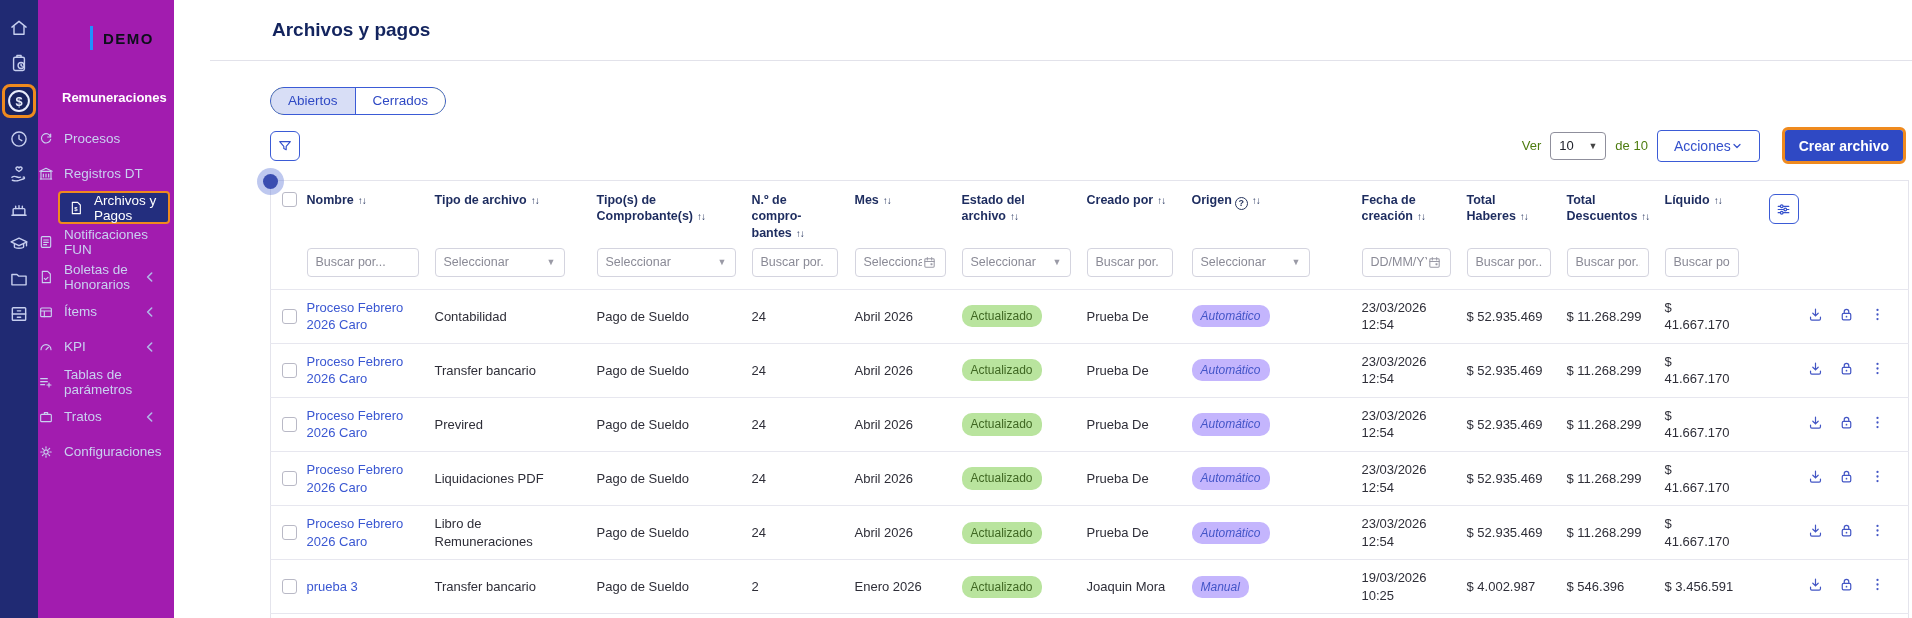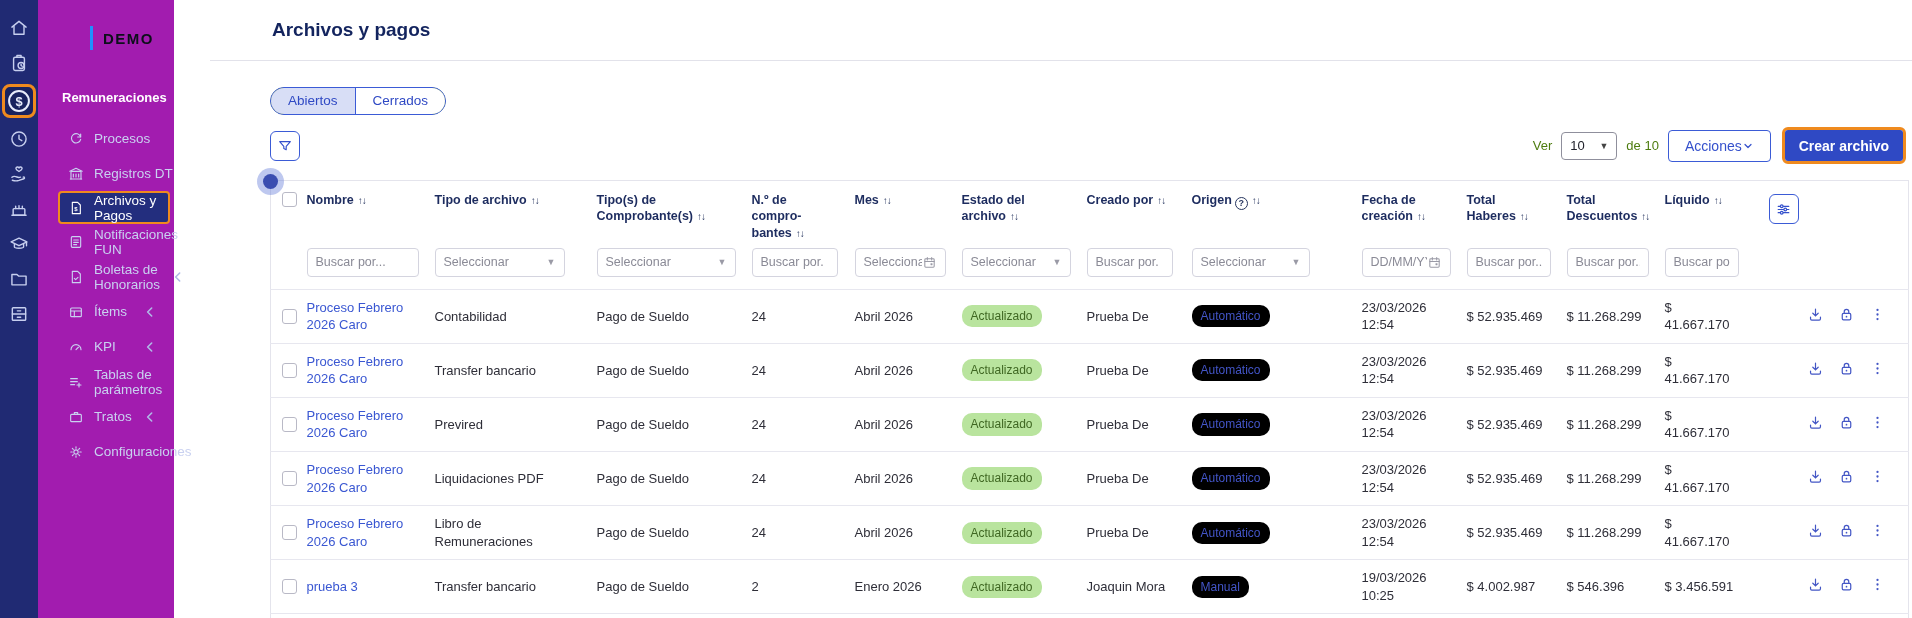--- a/index.html
+++ b/index.html
@@ -10,21 +10,21 @@
   .sidebar { display:flex; width:210px; flex:0 0 210px; height:618px; }
   .rail { width:38px; background:#202A73; display:flex; flex-direction:column; align-items:center; padding-top:18px; gap:15px; }
   .rail-slot { width:20px; height:20px; color:#C7CFEF; display:flex; align-items:center; justify-content:center; flex:0 0 auto; }
   .rail-slot.active { width:34px; height:34px; border:3px solid #EF8A1E; border-radius:8px; background:#19235F; color:#E8ECFB; margin:-4px 0; }
   .panel { width:136px; background:#a21caf; color:#C9D1F0; display:flex; flex-direction:column; }
   .logo-row { display:flex; align-items:center; margin:26px 0 40px 52px; }
   .logo-bar { width:3px; height:24px; background:#1E90FF; margin-right:10px; }
   .logo-text { color:#0C0F1A; font-weight:800; font-size:15px; letter-spacing:1.5px; }
   .section-label { color:#FFFFFF; font-weight:bold; font-size:13px; margin:0 0 16px 24px; }
   .nav { display:flex; flex-direction:column; }
-  .nav-item { display:flex; align-items:center; gap:10px; height:35px; padding-left:30px; font-size:13.5px; cursor:default; }
+  .nav-item { display:flex; align-items:center; gap:10px; height:35px; font-size:13.5px; cursor:default; }
   .nav-item .icn { width:16px; height:16px; flex:0 0 auto; }
   .nav-item.active { margin:0 4px 0 20px; padding:0 8px; height:33px; border:2px solid #EF8A1E; border-radius:4px; background:#232E7E; color:#FFFFFF; }
   .nav-chev { width:12px; height:12px; margin-left:auto; margin-right:16px; color:#AFB9E6; }
 
   
   .main { flex:1; display:flex; flex-direction:column; background:#fff; min-width:0; }
   .title-bar { height:61px; flex:0 0 61px; display:flex; align-items:center; padding-left:62px; border-bottom:1px solid #E2E2EA; }
   .page-title { font-size:19px; font-weight:600; color:#13245E; }
   .content { position:relative; padding:26px 6px 0 60px; }
 
@@ -36,21 +36,21 @@
 
   .controls-row { display:flex; align-items:center; margin-bottom:16px; }
   .filter-btn { width:30px; height:30px; border:1px solid #3B5BD6; border-radius:6px; background:#fff; color:#3450CC; display:flex; align-items:center; justify-content:center; }
   .filter-btn .icn { width:16px; height:16px; }
   .right-cluster { margin-left:auto; display:flex; align-items:center; gap:9px; }
   .plain-label { font-size:13px; color:#4d7c0f; }
   .page-size { width:56px; height:28px; border:1px solid #8F8F9C; border-radius:4px; background:#fff; display:flex; align-items:center; justify-content:space-between; padding:0 8px; color:#20222B; }
   .page-size .car { font-size:9px; color:#444; }
   .btn-outline { height:32px; padding:0 16px; border:1.5px solid #3B5BD6; border-radius:4px; background:#fff; color:#3450CC; font-size:14px; display:flex; align-items:center; }
   .btn-outline .icn { width:12px; height:12px; }
-  .create-wrap { border:3px solid #EF8A1E; border-radius:6px; margin-left:2px; }
+  .create-wrap { border:3px solid #EF8A1E; border-radius:6px; margin-left:13px; }
   .btn-primary { height:31px; padding:0 14px; background:#2F49C4; border:none; border-radius:3px; color:#fff; font-size:14px; font-weight:600; display:flex; align-items:center; }
 
   
   .table-wrap { position:relative; }
   .beacon { position:absolute; left:-13px; top:-12px; width:27px; height:27px; border-radius:50%; background:rgba(110,132,219,0.45); }
   .beacon::after { content:''; position:absolute; inset:6px; border-radius:50%; background:#3A4DB0; }
 
   table { border-collapse:collapse; table-layout:fixed; width:1638px; background:#fff; border:1px solid #E4E4EC; }
   th { text-align:left; vertical-align:top; padding:11px 8px 2px; font-size:12.5px; font-weight:bold; color:#1D2C5F; line-height:1.3; }
   .sort { font-size:10px; color:#26355F; letter-spacing:-1px; margin-left:4px; white-space:nowrap; }
@@ -65,21 +65,21 @@
   .settings-btn { width:30px; height:30px; border:1px solid #3B5BD6; border-radius:6px; background:#fff; color:#3450CC; display:flex; align-items:center; justify-content:center; margin:2px 0 0 14px; }
   .settings-btn .icn { width:17px; height:17px; }
 
   tbody tr { border-top:1px solid #E7E7EF; }
   tbody td { padding:9px 8px; font-size:13px; color:#2E2E38; vertical-align:middle; line-height:1.35; }
   .cb { appearance:none; -webkit-appearance:none; width:15px; height:15px; border:1px solid #B9B9C6; border-radius:3px; background:#fff; display:block; }
   td.cb-cell, th.cb-cell { padding-left:11px; }
   .row-link { color:#3A57D2; text-decoration:none; cursor:pointer; }
   .badge { display:inline-block; padding:3px 9px; border-radius:10px; font-size:12px; white-space:nowrap; }
   .badge.estado { background:#B9E49E; color:#3F6722; }
-  .badge.origen { background:#000000; color:#4355C8; }
+  .badge.origen { background:#c4b5fd; color:#4355C8;font-style:italic; }
   .actions-cell { display:flex; align-items:center; justify-content:flex-end; gap:14px; padding-right:14px; color:#4356C5; }
   .actions-cell .icn { width:17px; height:17px; }
   .icn { display:inline-block; }
   .icn svg { width:100%; height:100%; display:block; fill:none; stroke:currentColor; stroke-width:1.7; stroke-linecap:round; stroke-linejoin:round; }
 </style>
 </head>
 <body>
 
 <aside class="sidebar">
   <div class="rail" id="rail">

